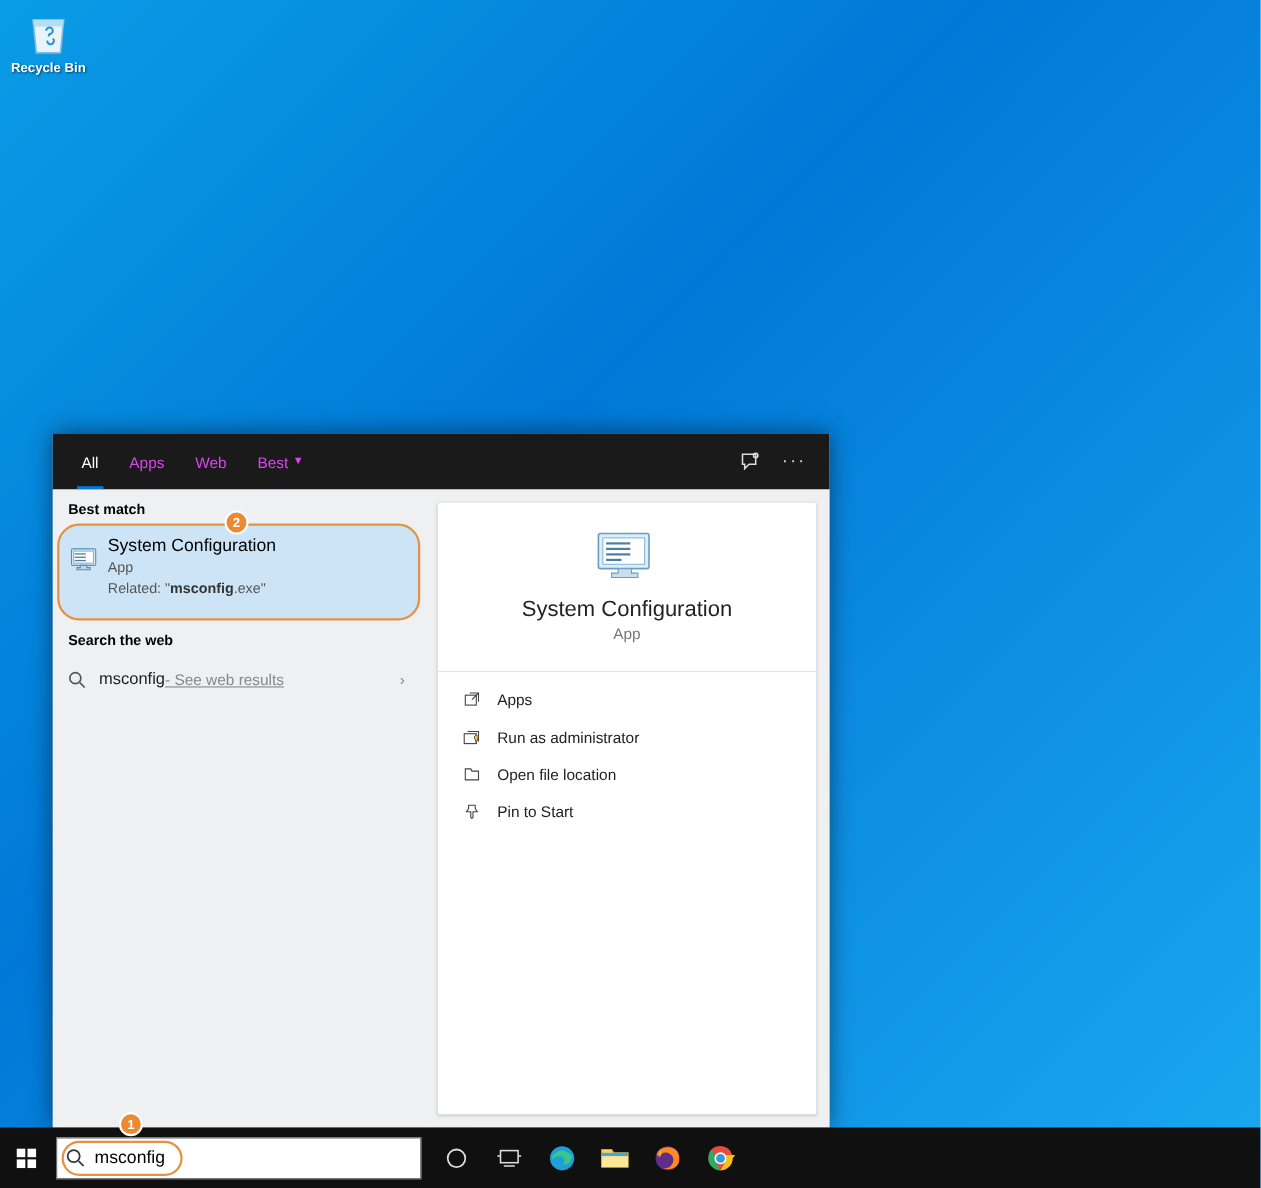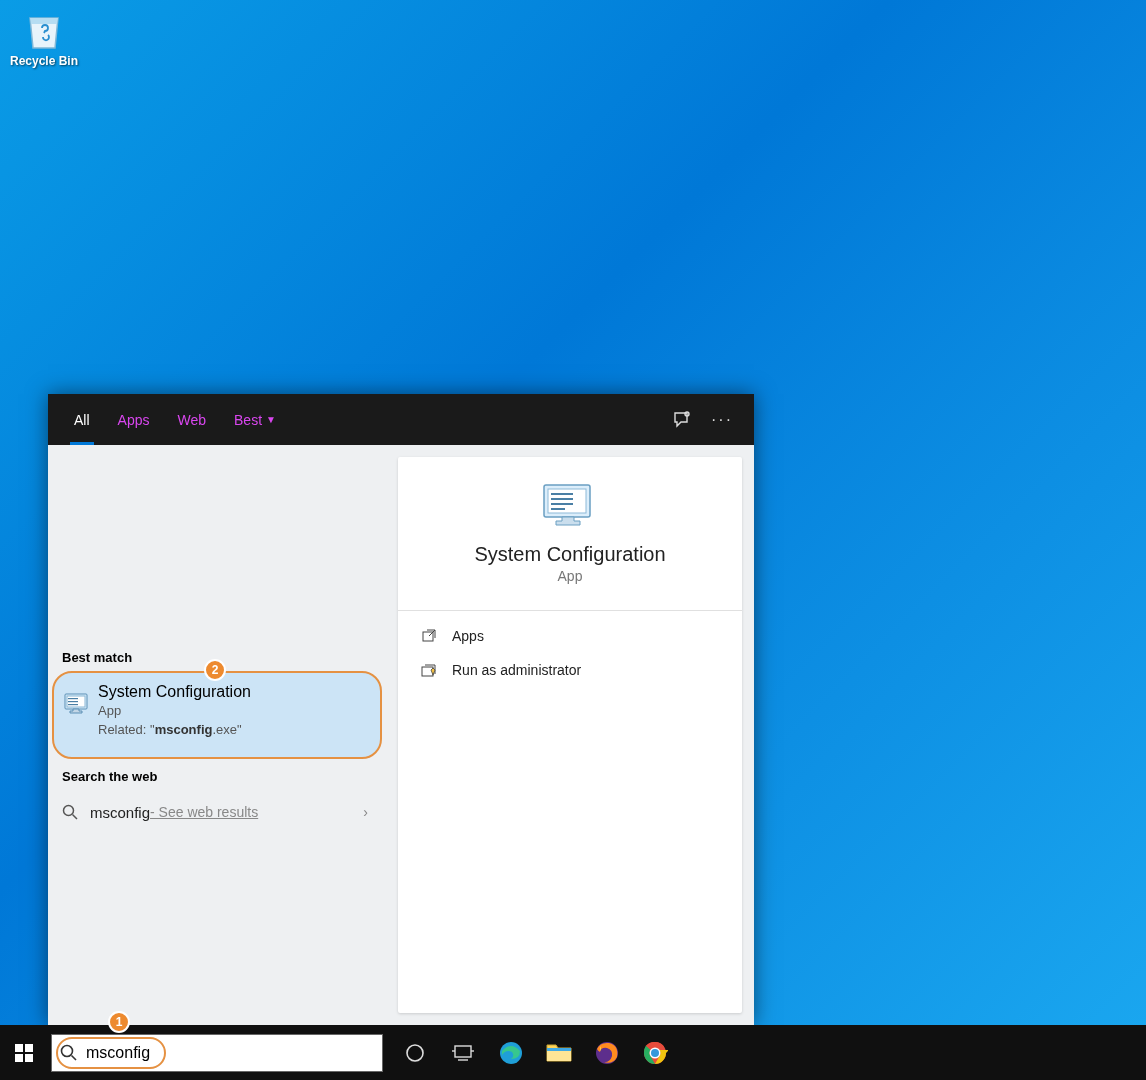--- a/index.html
+++ b/index.html
@@ -64,21 +64,20 @@
   }
 
   .panel-body {
     flex: 1; display: flex;
   }
   .left-col {
     width: 338px;
     background: #eef0f2;
     display: flex; flex-direction: column;
     position: relative;
-    justify-content: center;
   }
   .sec-head {
     font-size: 13px; font-weight: 600;
     padding: 10px 14px 6px;
     color: #000;
   }
   .best-match {
     position: relative;
     margin: 0 4px;
     width: 330px;
@@ -333,21 +332,37 @@
           <span class="action-icon">
             <svg width="16" height="16" viewBox="0 0 16 16">
                 <rect x="1" y="5" width="11" height="9" fill="none" stroke="#444"></rect>
                 <path d="M4 3 h10 v9" fill="none" stroke="#444"></path>
                 <path d="M10 8 l2-2 2 2 -2 5 z" fill="#f5c242" stroke="#444" stroke-width="0.8"></path>
               </svg>
           </span>
           <span>Run as administrator</span>
         </div>
 
-
+        <div class="action-row">
+          <span class="action-icon">
+            <svg width="16" height="16" viewBox="0 0 16 16">
+                <path d="M2 3 h5 l1 2 h6 v8 h-12 z" fill="none" stroke="#444"></path>
+              </svg>
+          </span>
+          <span>Open file location</span>
+        </div>
+
+        <div class="action-row">
+          <span class="action-icon">
+            <svg width="16" height="16" viewBox="0 0 16 16">
+                <path d="M5 2 h6 v3 l2 3 h-4 v5 l-1 1 -1-1 v-5 h-4 l2-3 z" fill="none" stroke="#444"></path>
+              </svg>
+          </span>
+          <span>Pin to Start</span>
+        </div>
 
       </div>
     </div>
   </div>
 </div>
 
 <div class="taskbar">
   <div class="start-btn">
     <svg width="18" height="18" viewBox="0 0 18 18">
       <rect x="0" y="0" width="8" height="8" fill="#fff"></rect>

